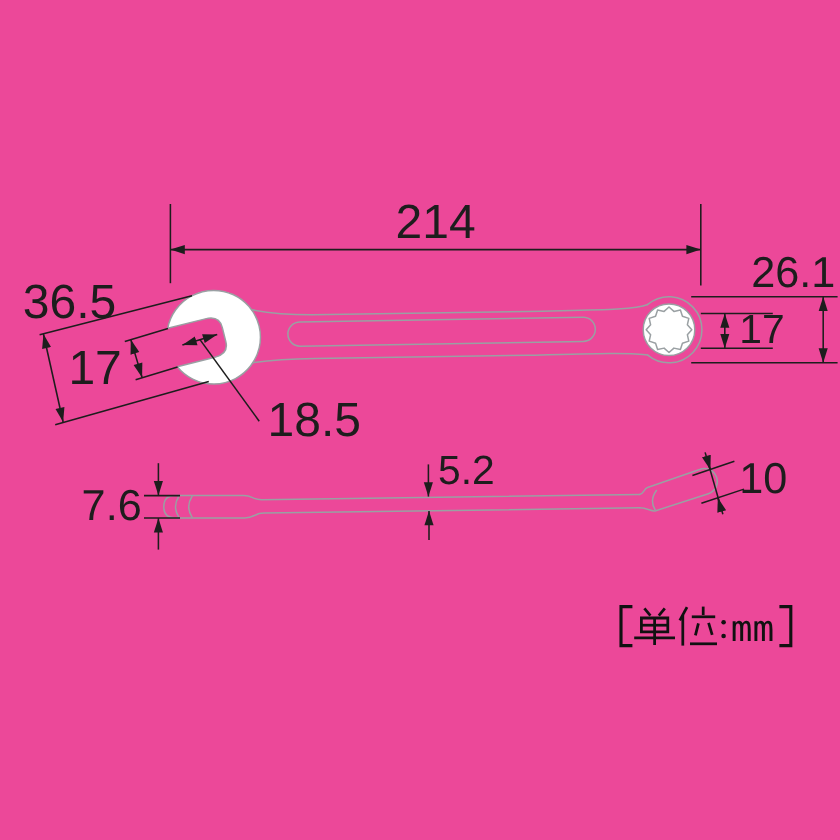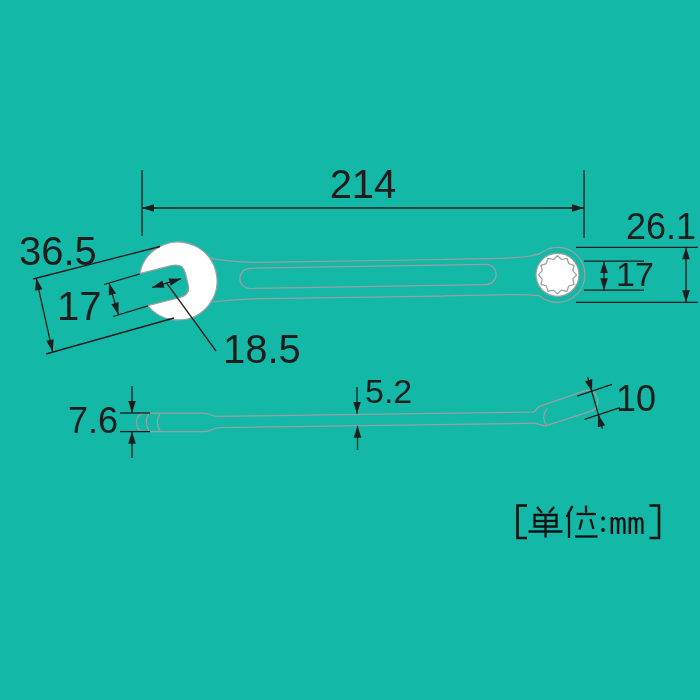--- a/index.html
+++ b/index.html
@@ -1,16 +1,16 @@
 <!DOCTYPE html>
 <html><head>
 <meta charset="utf-8">
 <style>
   html,body{margin:0;padding:0;background:#fff;}
-  #stage{position:relative;width:700px;height:700px;background:#14b8a6;overflow:hidden;
+  #stage{position:relative;width:700px;height:700px;background:#ec4899;overflow:hidden;
          font-family:"Liberation Sans","DejaVu Sans",sans-serif;}
   svg{position:absolute;left:0;top:0;}
   .oline{fill:none;stroke:#9aa0a3;stroke-width:1.25;stroke-linecap:round;stroke-linejoin:round;}
   .ofill{fill:#ffffff;stroke:#9aa0a3;stroke-width:1.25;stroke-linejoin:round;}
   .dline{fill:none;stroke:#1d1d1d;stroke-width:1.3;}
   .dnum{fill:#1d1d1d;font-family:"Liberation Sans","DejaVu Sans",sans-serif;}
   .kstroke{fill:none;stroke:#111;stroke-width:2.6;stroke-linecap:butt;}
   .kthin{fill:none;stroke:#111;stroke-width:2.3;stroke-linecap:butt;}
 </style>
 </head>

